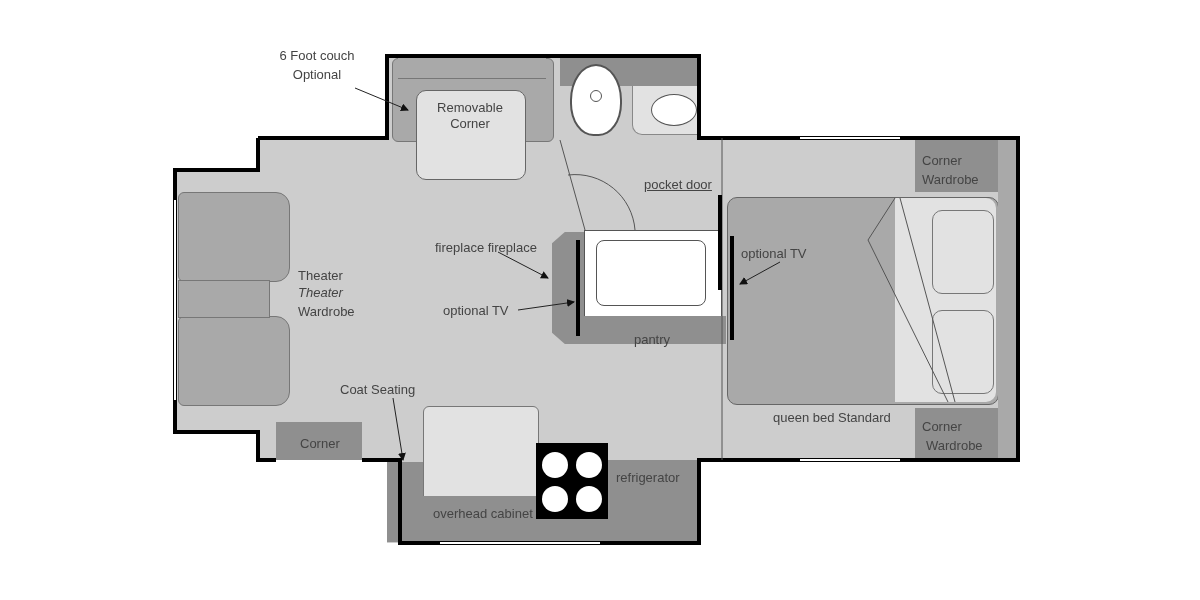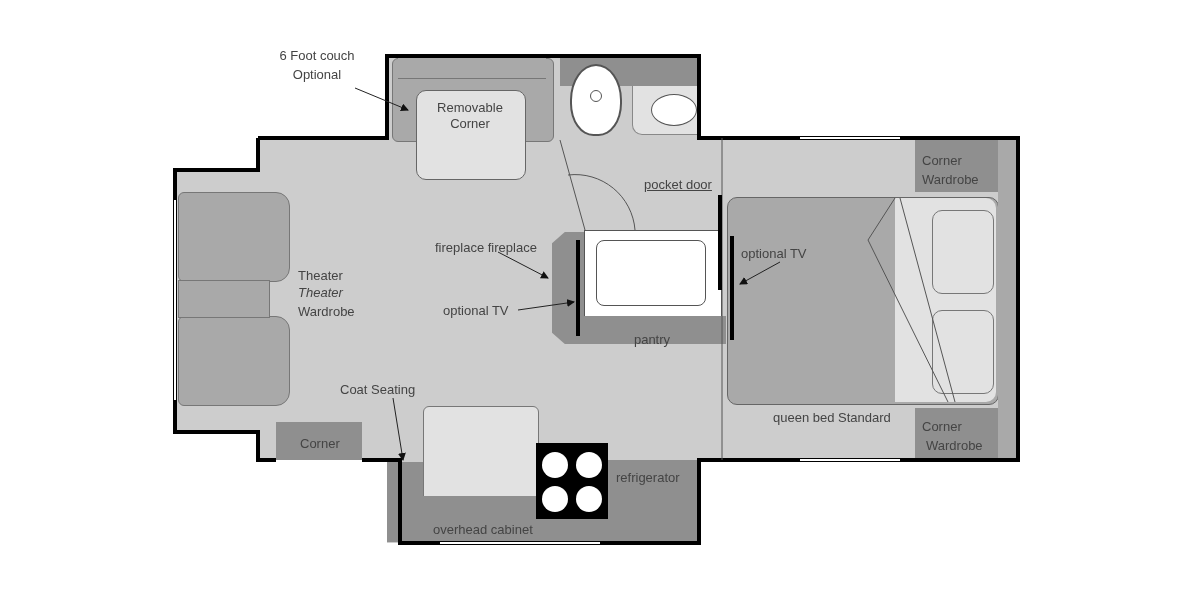--- a/index.html
+++ b/index.html
@@ -121,13 +121,13 @@
 <div class="lbl" style="left:435px;top:240px;">fireplace fireplace</div>
 <div class="lbl" style="left:443px;top:303px;">optional TV</div>
 <div class="lbl" style="left:298px;top:268px;">
   <div>Theater</div>
   <div style="margin-top:1px;font-style:italic;">Theater</div>
   <div style="margin-top:3px;">Wardrobe</div>
 </div>
 <div class="lbl" style="left:773px;top:379px;margin-top:31px;">queen bed Standard</div>
 <div class="lbl" style="left:340px;top:382px;">Coat Seating</div>
 <div class="lbl" style="left:616px;top:470px;">refrigerator</div>
-<div class="lbl" style="left:433px;top:522px;text-align:right;">overhead cabinet</div>
+<div class="lbl" style="left:433px;top:506px;text-align:right;">overhead cabinet</div>
 
 </body></html>

